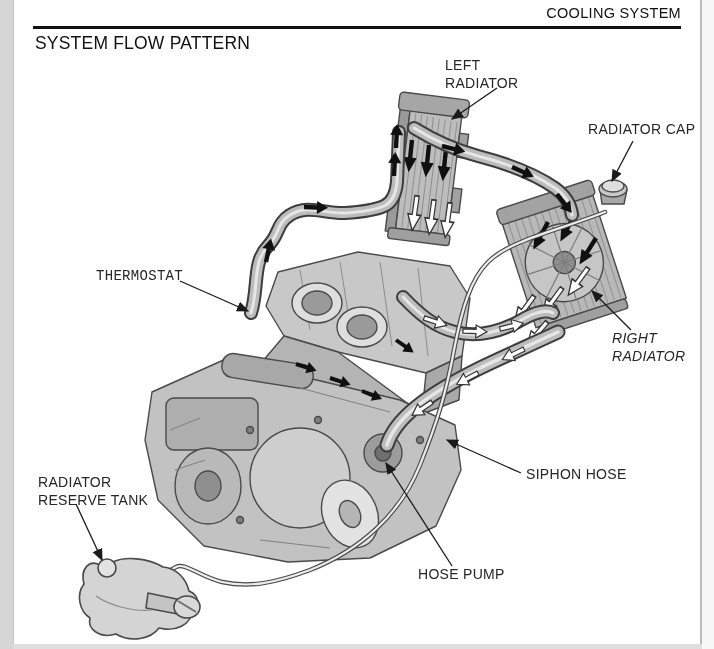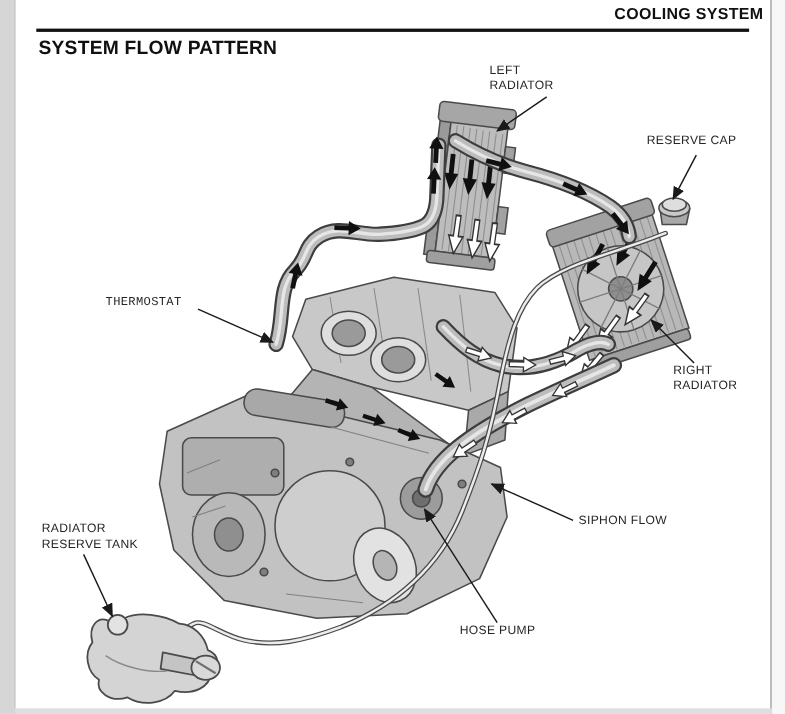--- a/index.html
+++ b/index.html
@@ -3,26 +3,26 @@
 <meta charset="utf-8">
 <style>
   html,body{margin:0;padding:0;}
   body{width:714px;height:649px;position:relative;background:#ffffff;
        font-family:"Liberation Sans",sans-serif;overflow:hidden;}
   .page-edge-left{position:absolute;left:0;top:0;width:13px;height:649px;
        background:#d6d6d6;border-right:1px solid #c3c3c3;}
   .page-edge-right{position:absolute;left:700px;top:0;width:2px;height:649px;background:#bdbdbd;}
   .page-edge-right-margin{position:absolute;left:702px;top:0;width:12px;height:649px;background:#f7f7f7;}
   .page-edge-bottom{position:absolute;left:13px;top:644px;width:689px;height:5px;background:#dedede;}
-  .section-header{position:absolute;top:5px;right:20px;font-size:14.5px;font-weight:bold;
+  .section-header{position:absolute;top:5px;right:33px;font-size:14.5px;font-weight:normal;
        letter-spacing:.3px;color:#111;}
   .header-rule{position:absolute;left:33px;top:26px;width:648px;height:3px;background:#111;}
-  .page-title{position:absolute;left:35px;top:33px;font-size:17.5px;font-weight:bold;
+  .page-title{position:absolute;left:35px;top:33px;font-size:17.5px;font-weight:normal;
        letter-spacing:.2px;color:#111;}
-  .fig-label{position:absolute;font-size:11px;line-height:1.28;letter-spacing:.3px;
+  .fig-label{position:absolute;font-size:14px;line-height:1.28;letter-spacing:.3px;
        color:#262626;white-space:pre-line;}
   svg{position:absolute;left:0;top:0;}
 </style>
 </head>
 <body>
 
 <div class="page-edge-left"></div>
 <div class="page-edge-right"></div>
 <div class="page-edge-right-margin"></div>
 <div class="page-edge-bottom"></div>
@@ -189,20 +189,20 @@
     <path d="M180,281 L248,311" marker-end="url(#lh)"></path>
     <path d="M631,330 L592,291" marker-end="url(#lh)"></path>
     <path d="M521,473 L447,440" marker-end="url(#lh)"></path>
     <path d="M76,504 L102,560" marker-end="url(#lh)"></path>
     <path d="M452,566 L386,463" marker-end="url(#lh)"></path>
   </g>
 </svg>
 
 <div class="fig-label" style="left:445px;top:57px;">LEFT
 RADIATOR</div>
-<div class="fig-label" style="left:588px;top:121px;">RESERVE CAP</div>
+<div class="fig-label" style="left:588px;top:121px;">RADIATOR CAP</div>
 <div class="fig-label" style="left:96px;top:268px;font-family:Liberation Mono, monospace;">THERMOSTAT</div>
-<div class="fig-label" style="left:612px;top:330px;">RIGHT
+<div class="fig-label" style="left:612px;top:330px;font-style:italic;">RIGHT
 RADIATOR</div>
-<div class="fig-label" style="left:526px;top:466px;">SIPHON FLOW</div>
+<div class="fig-label" style="left:526px;top:466px;">SIPHON HOSE</div>
 <div class="fig-label" style="left:38px;top:474px;">RADIATOR
 RESERVE TANK</div>
 <div class="fig-label" style="left:418px;top:566px;">HOSE PUMP</div>
 
 </body></html>

